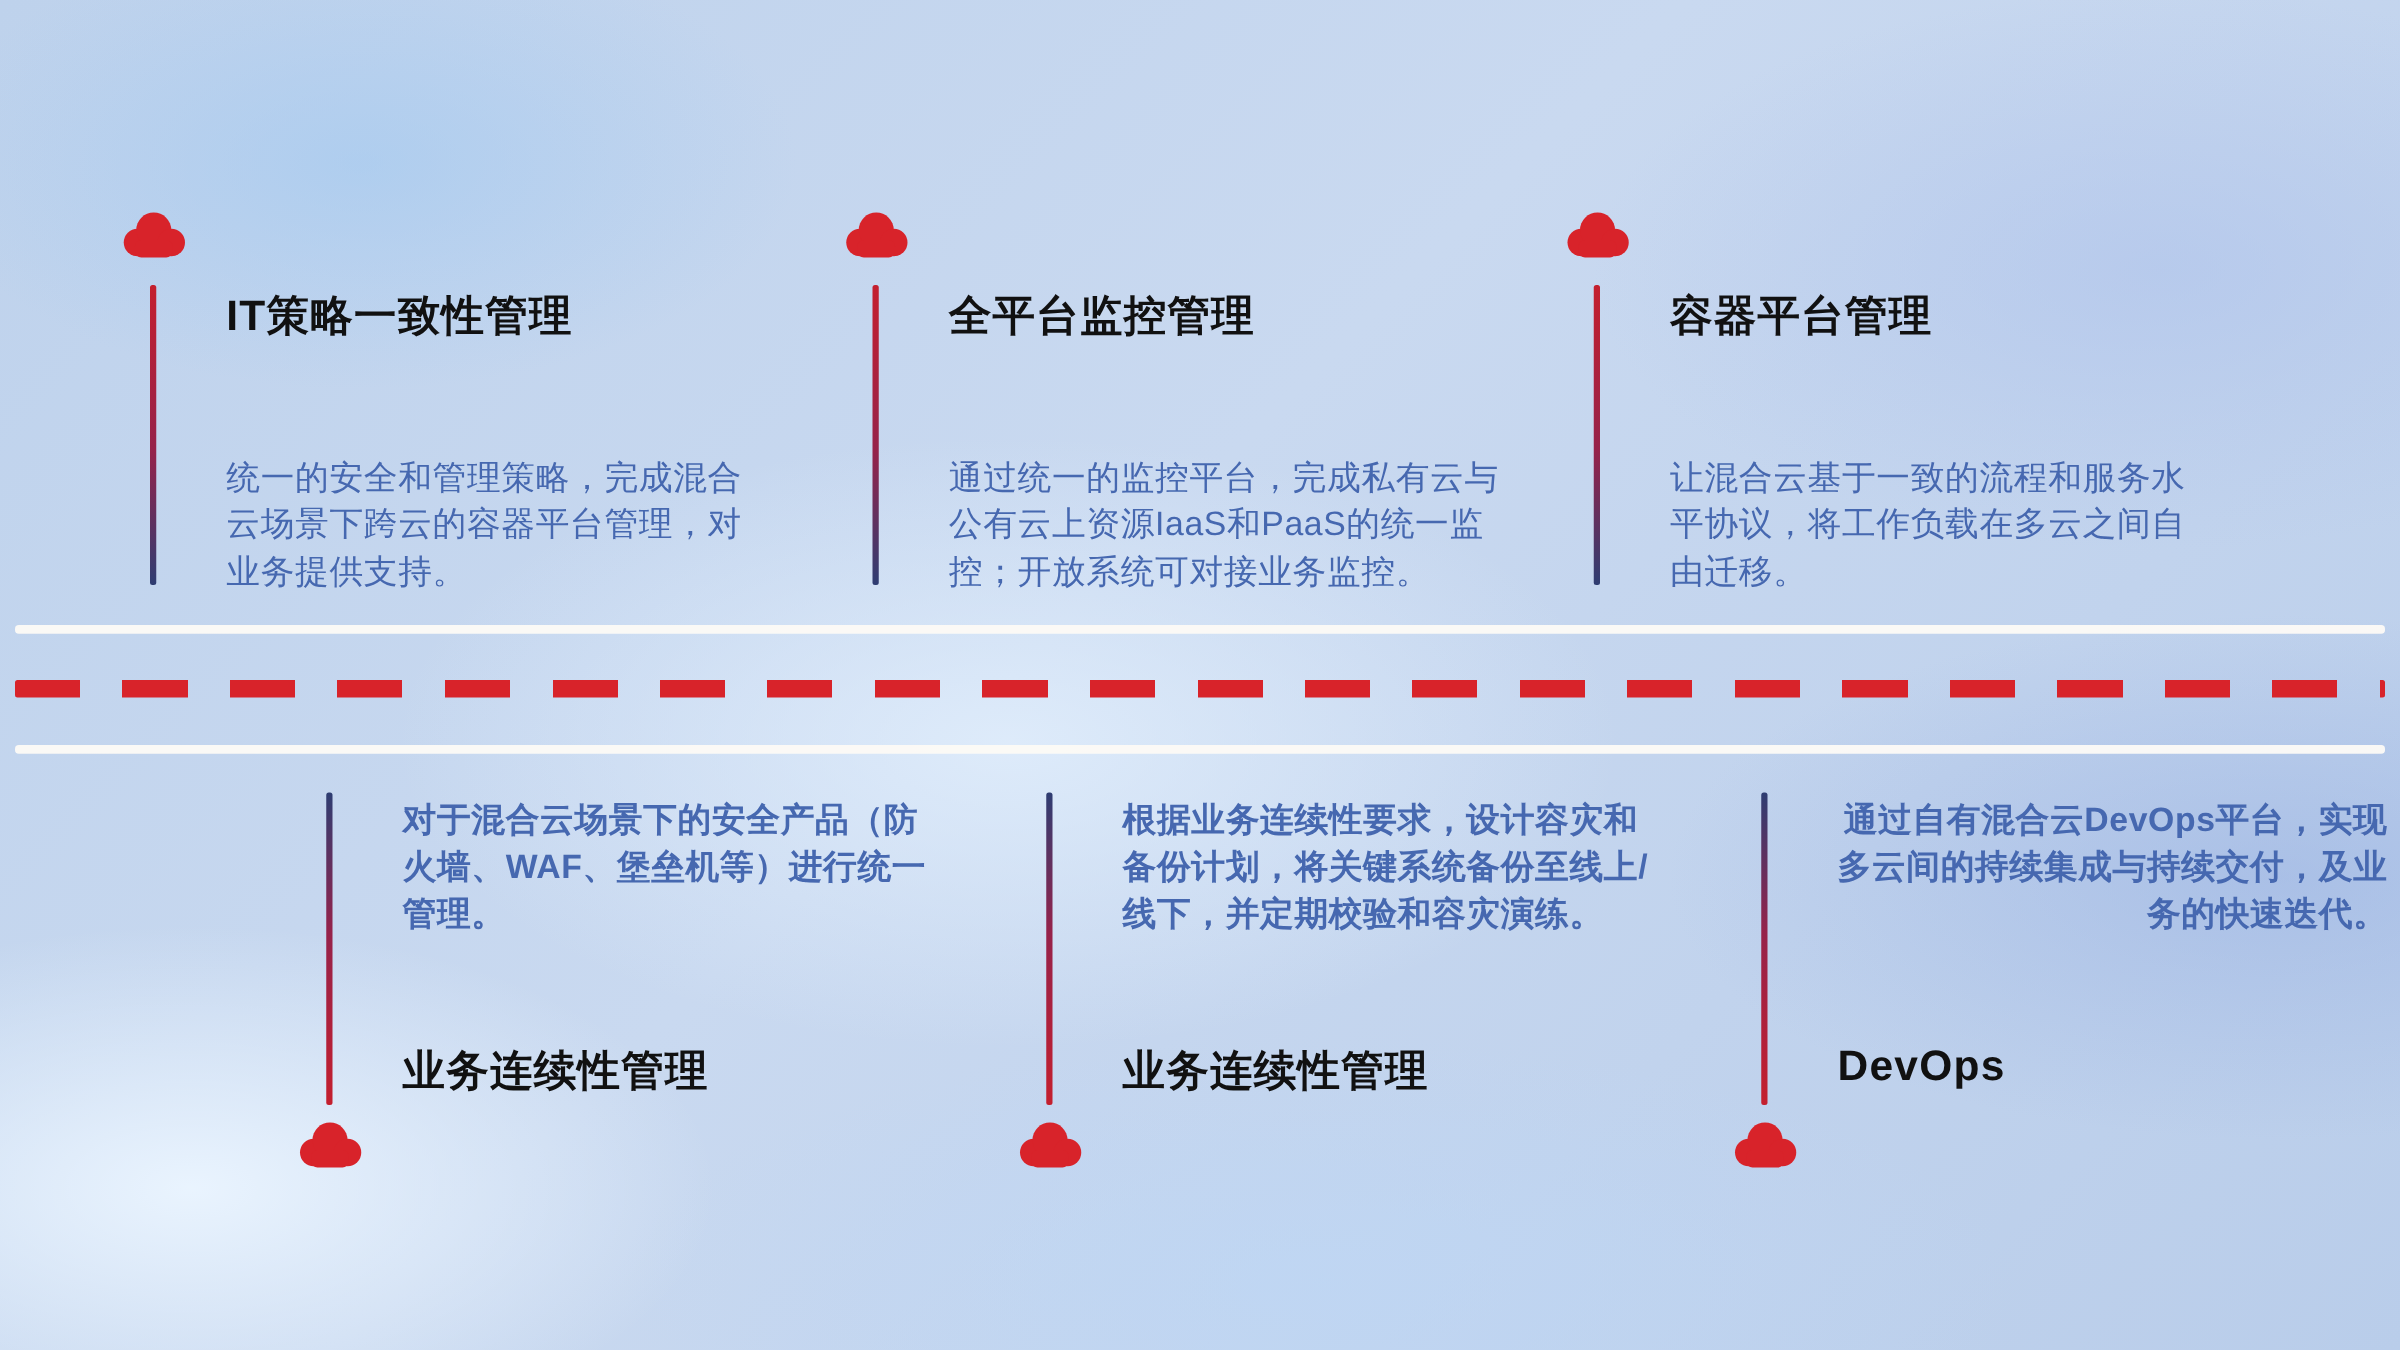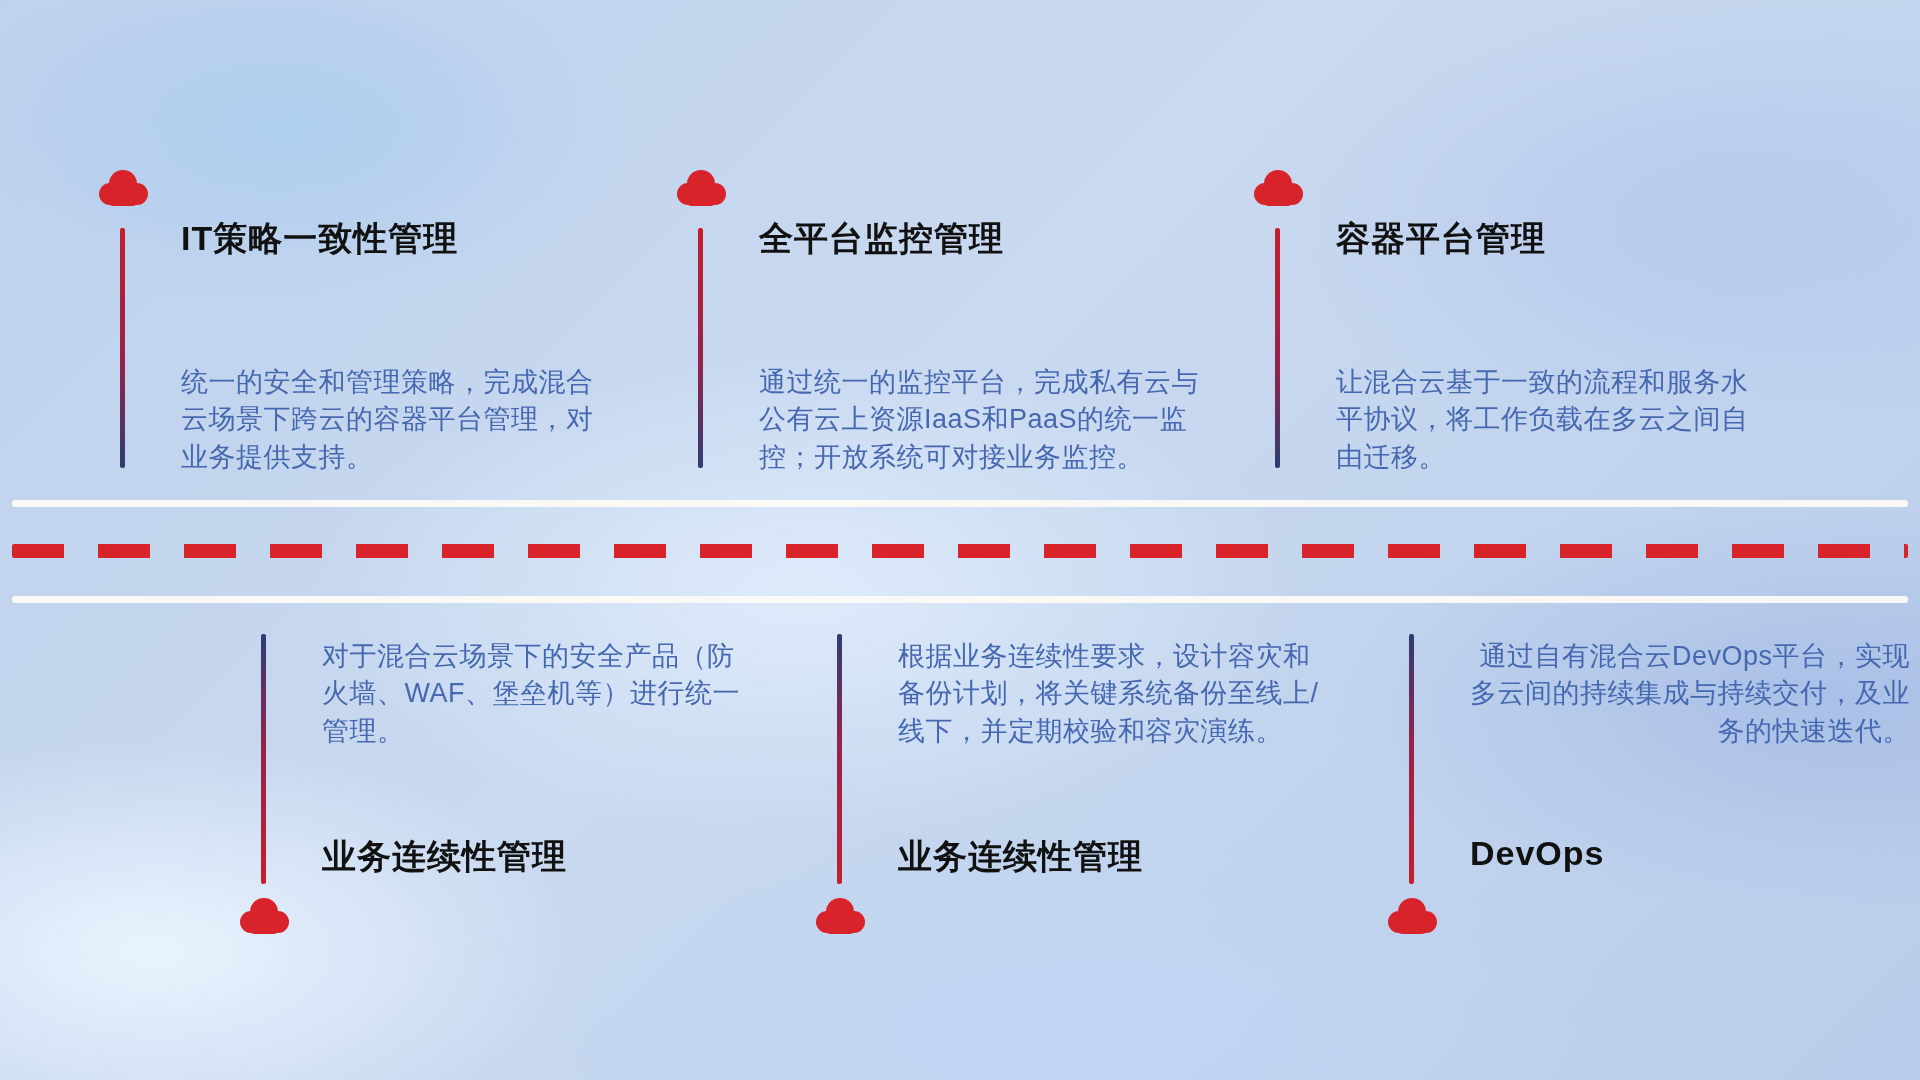--- a/index.html
+++ b/index.html
@@ -82,26 +82,26 @@
   .item .item-desc {
     position: absolute;
     left: 85px;
     font-size: 27px;
     line-height: 1.38;
     color: #4668b0;
     letter-spacing: 0.5px;
   }
 
   .item.top-item .cloud { top: 0; }
-  .item.top-item .item-title { top: 48px; }
+  .item.top-item .item-title { top: 62px; }
   .item.top-item .item-desc { top: 196px; }
 
   .item.bottom-item .cloud { top: 266px; }
   .item.bottom-item .item-title { top: 204px; }
-  .item.bottom-item .item-desc { top: 8px; }
+  .item.bottom-item .item-desc { top: 8px; font-weight: bold; }
 
   
   #item-0 { left: 96px;  top: 168px; }
   #item-1 { left: 674px; top: 168px; }
   #item-2 { left: 1251px; top: 168px; }
   #item-3 { left: 237px; top: 630px; }
   #item-4 { left: 813px; top: 630px; }
   #item-5 { left: 1385px; top: 630px; }
 
   #item-0 .item-desc { width: 425px; }

